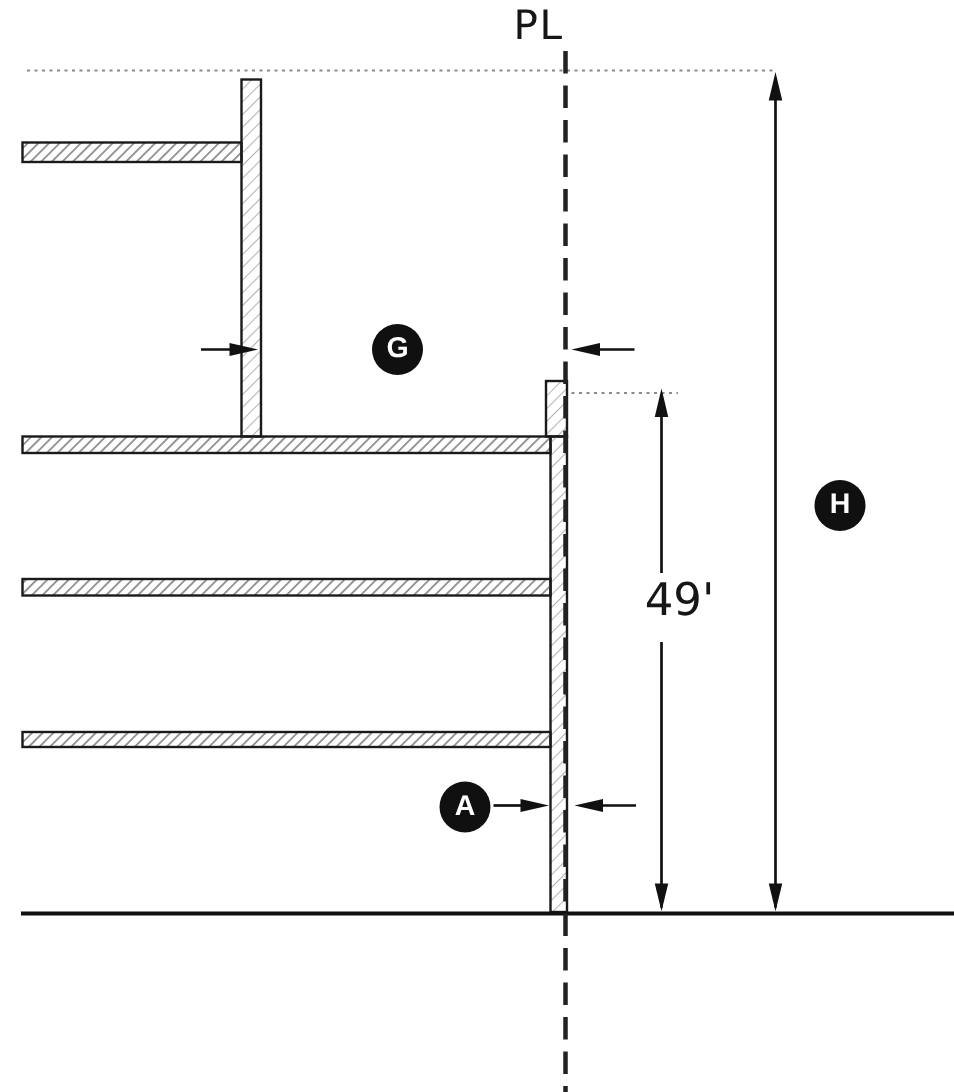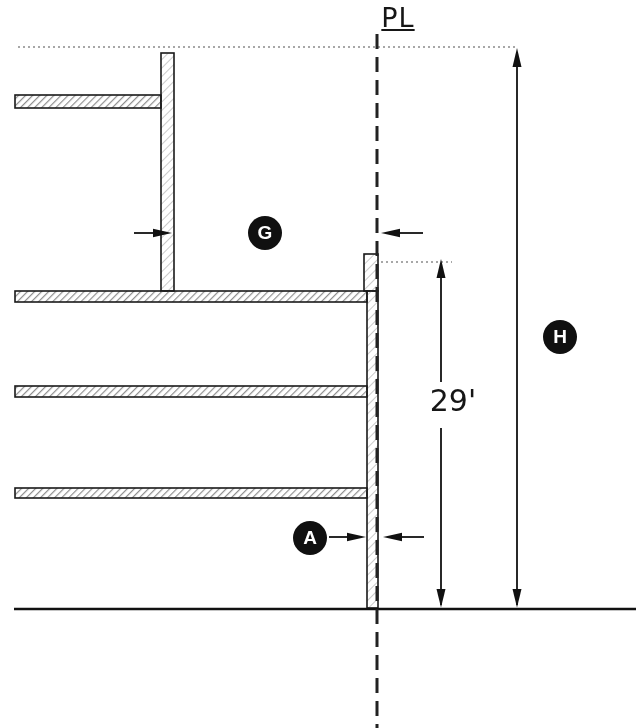--- a/index.html
+++ b/index.html
@@ -6,21 +6,21 @@
   html, body { margin:0; padding:0; background:#ffffff; }
   .canvas {
     position:relative;
     width:636px; height:728px;
     background:#ffffff;
     font-family:"DejaVu Sans", sans-serif;
     overflow:hidden;
   }
   .canvas svg { position:absolute; left:0; top:0; }
   .lbl { position:absolute; color:#161616; text-align:center; line-height:1; }
-  .lbl-pl { left:368px; top:4px; width:60px; font-size:27px; letter-spacing:1px;text-decoration:underline; }
+  .lbl-pl { left:329px; top:4px; width:60px; font-size:27px; letter-spacing:1px; }
   .lbl-35 { left:421px; top:386px; width:64px; font-size:30px; }
   .badge {
     position:absolute; width:34px; height:34px; border-radius:50%;
     background:#101010; color:#ffffff;
     display:flex; align-items:center; justify-content:center;
     font-weight:bold; font-size:19px;
     font-family:"Liberation Sans", sans-serif;
   }
   .badge-g { left:248px; top:216px; }
   .badge-h { left:543px; top:320px; }
@@ -82,21 +82,21 @@
     <g stroke="#111111" fill="#111111">
       <line x1="329" y1="537" x2="350" y2="537" stroke-width="1.8"></line>
       <polygon points="366,537 347,532.7 347,541.3" stroke="none"></polygon>
       <line x1="402" y1="537" x2="424" y2="537" stroke-width="1.8"></line>
       <polygon points="383,537 402,532.7 402,541.3" stroke="none"></polygon>
     </g>
   </svg>
 
   <div class="lbl lbl-pl">PL</div>
 
-  <div class="lbl lbl-35">29'</div>
+  <div class="lbl lbl-35">49'</div>
 
   <div class="badge badge-g">
     <span>G</span>
   </div>
   <div class="badge badge-h">
     <span>H</span>
   </div>
   <div class="badge badge-a">
     <span>A</span>
   </div>

